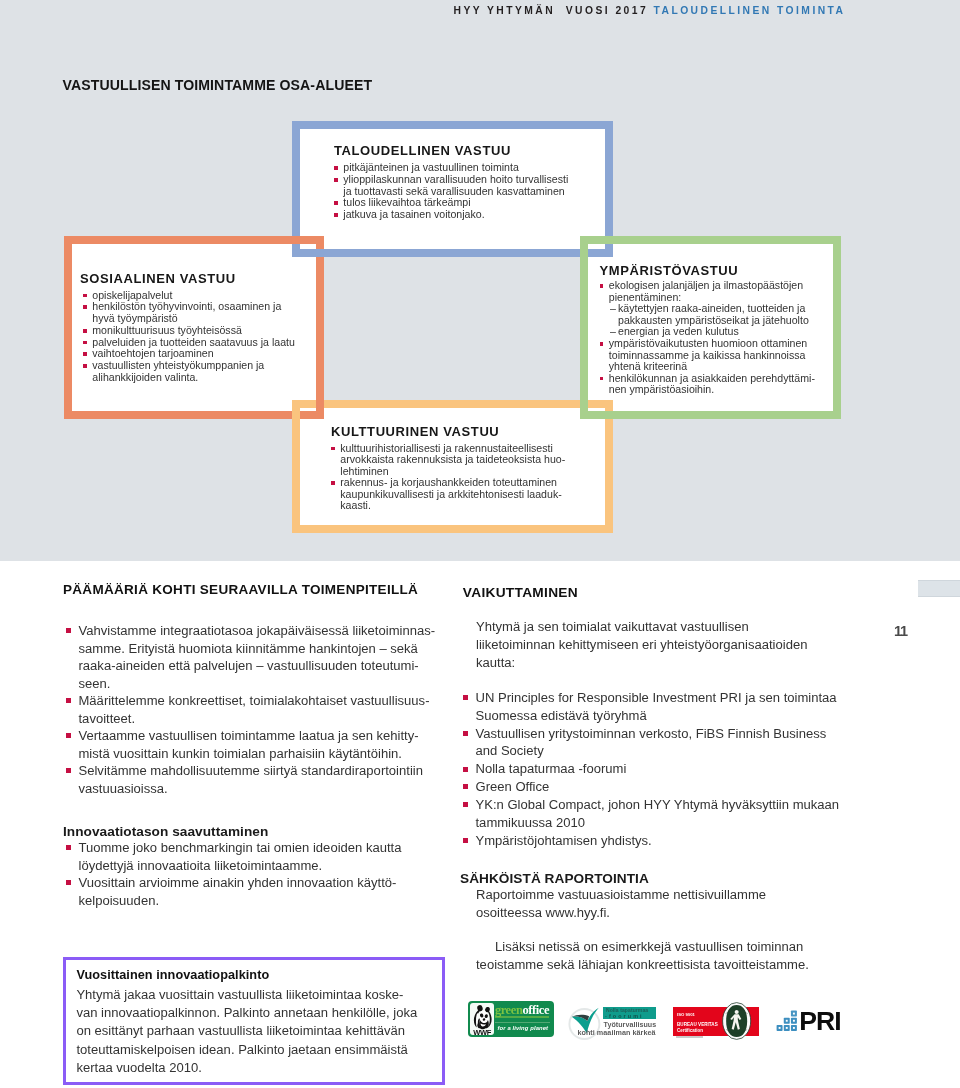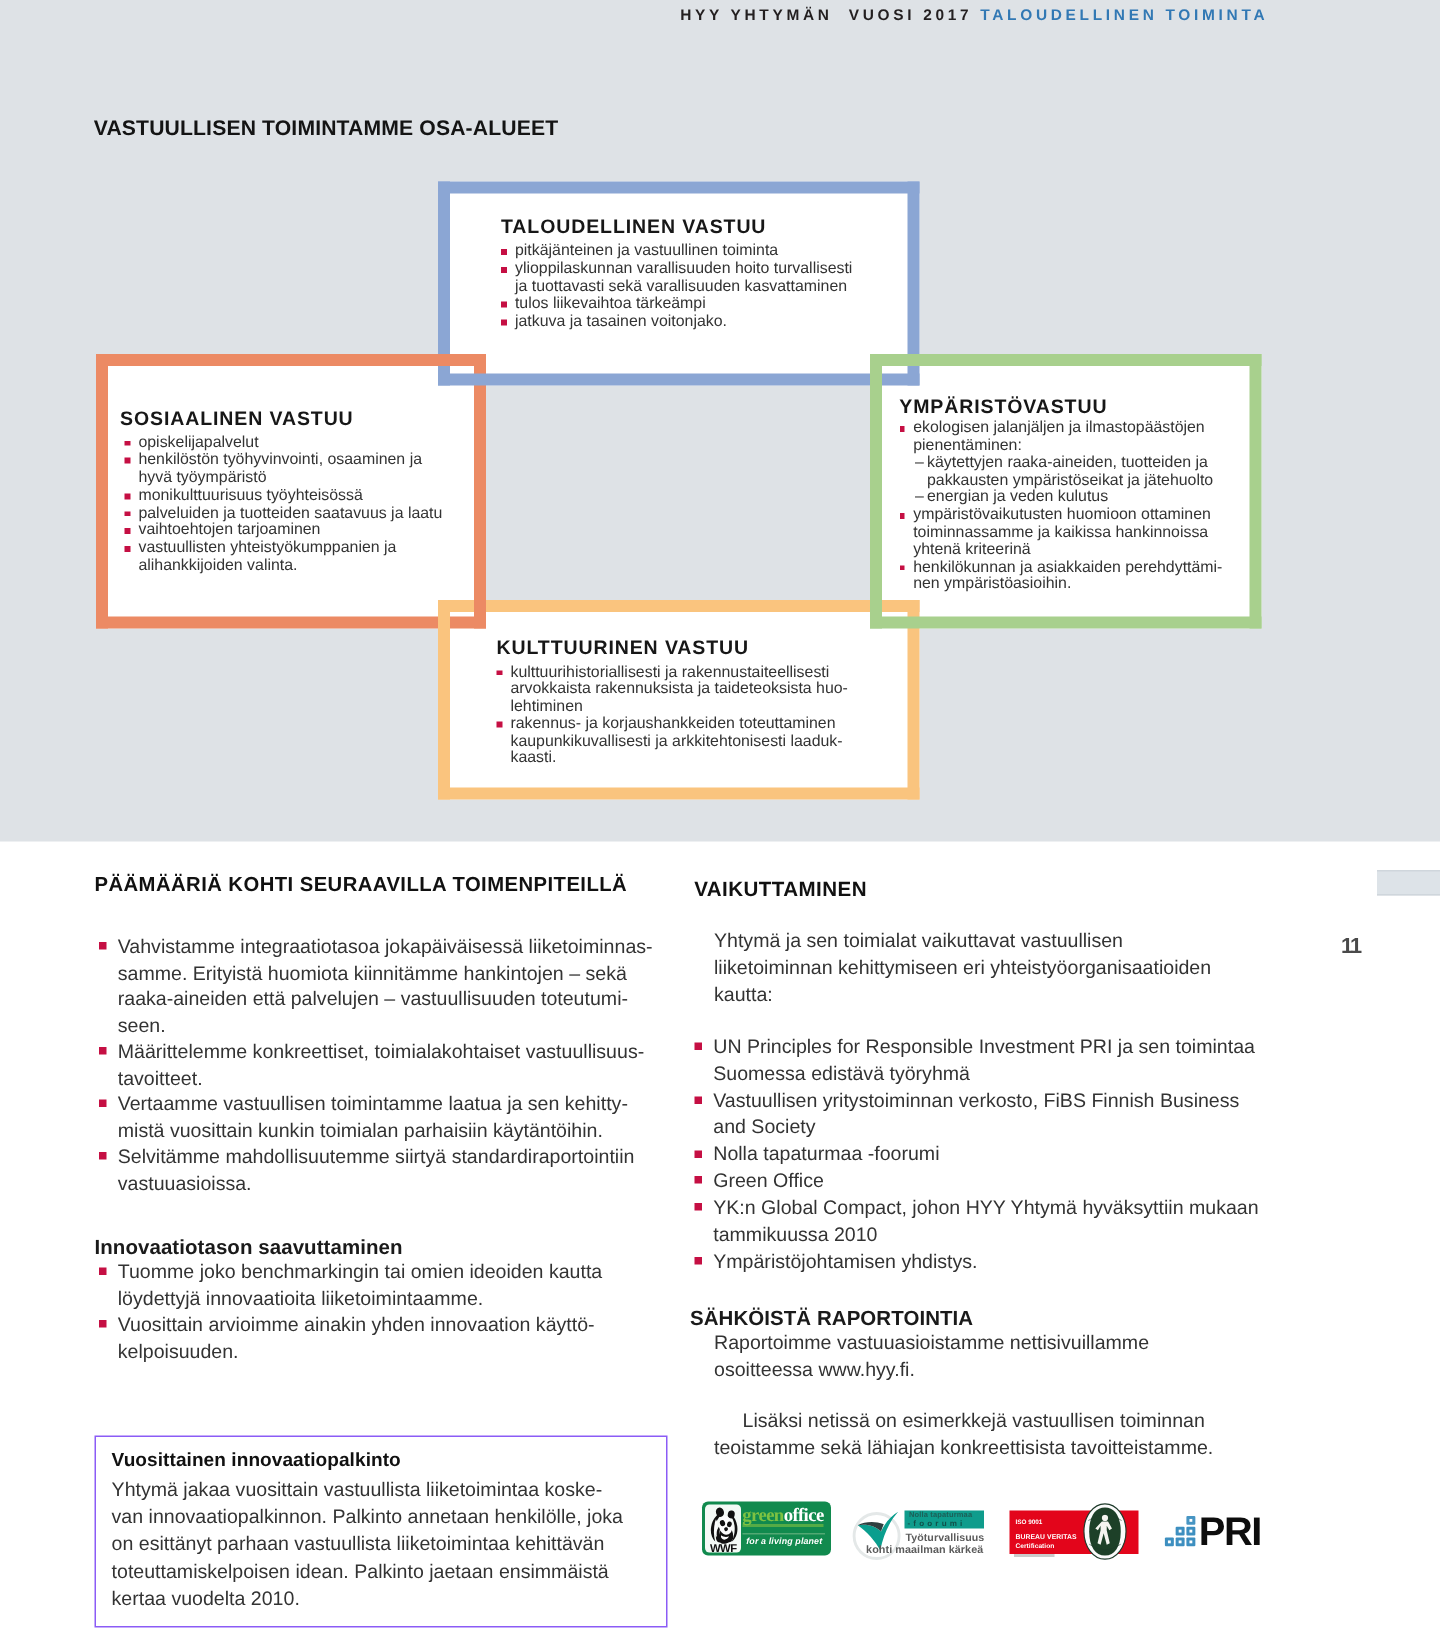--- a/index.html
+++ b/index.html
@@ -43,21 +43,21 @@
   .col ul{margin:0;padding:0;list-style:none;}
   .col li{position:relative;padding-left:15.5px;}
   .col li::before{content:"";position:absolute;left:2.5px;top:6.2px;width:5px;height:5px;
                   background:#c50f43;}
   .col p{margin:16px;}
 
   .pagenum{position:absolute;font-size:14.5px;font-weight:700;color:#4a4a4a;line-height:13px;letter-spacing:-1.2px;}
   .graytab{position:absolute;background:#dde1e6;}
 
   
-  .callout{position:absolute;border:1px solid #8b5cf6;background:#ffffff;box-sizing:border-box;}
+  .callout{position:absolute;border:3px solid #8b5cf6;background:#ffffff;box-sizing:border-box;}
   .callout .ctitle{font-size:12.7px;font-weight:700;color:#111;letter-spacing:0.05px;line-height:14px;}
   .callout .cbody{font-size:13.05px;line-height:18.2px;color:#333333;hyphens:manual;}
 
   
   .logos{position:absolute;left:0;top:0;width:960px;height:1088px;}
   .logo{position:absolute;}
 
   
   #logo-wwf{left:467.5px;top:1001px;width:86px;height:35.5px;background:#118a4e;border-radius:4px;}
   #logo-wwf .wwf-plate{position:absolute;left:2.1px;top:2.3px;width:24.4px;height:31.3px;

